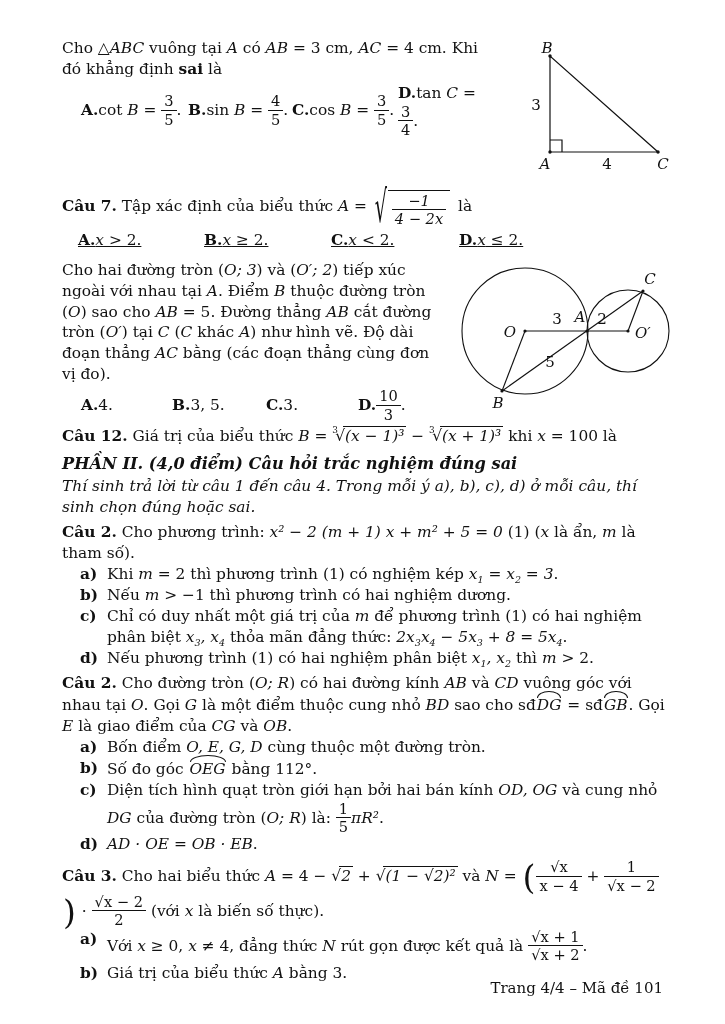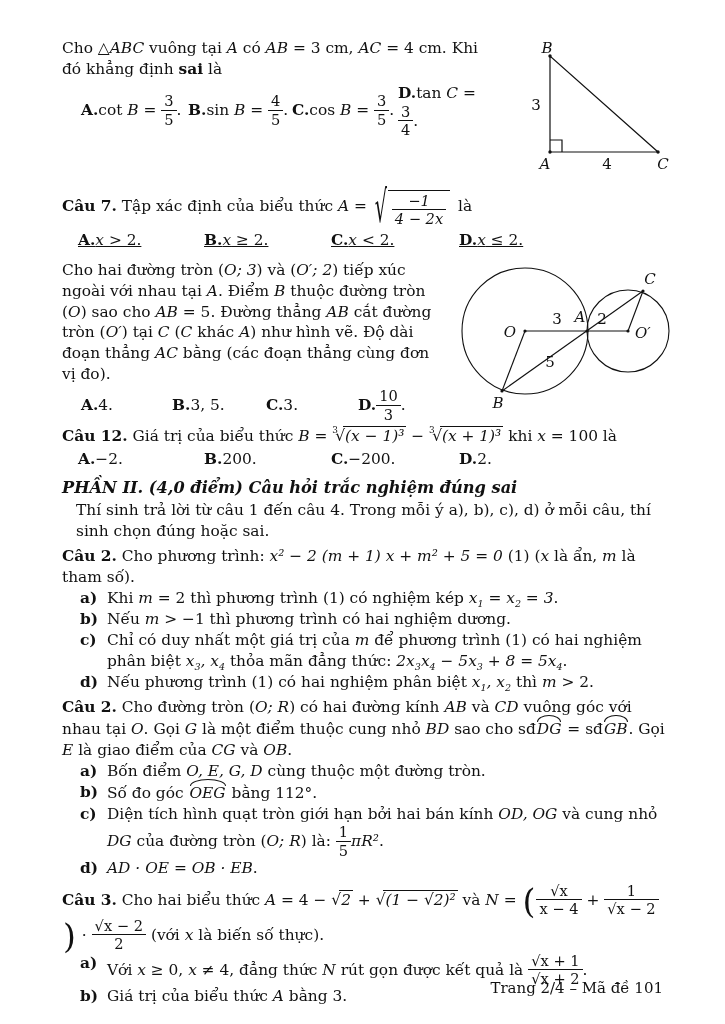--- a/index.html
+++ b/index.html
@@ -46,21 +46,21 @@
   
   .fig-tri{float:right;width:170px;height:132px;margin:4px -8px 2px 10px;}
   .fig-circ{float:right;width:232px;height:158px;margin:0 -16px 2px 6px;}
   svg text{font-family:"DejaVu Serif","Liberation Serif",serif;font-size:15px;font-style:italic;fill:#111;}
   svg text.n{font-style:normal;}
   
   .q10{margin-top:12px;}
   .q11{margin-top:9px;}
   .q12{margin-top:2px;}
   .p2h{margin-top:7px;font-weight:700;font-size:16.2px;font-style:italic;}
-  .note{margin-top:1px;margin-left:14px;}
+  .note{font-style:italic;margin-top:1px;}
   .c-intro{margin-top:4px;}
   .item{display:flex;padding-left:18px;}
   .item .lab{font-weight:700;flex:none;width:27px;}
   .item .txt{flex:1;}
   .footer{position:absolute;right:62px;bottom:26px;font-size:15px;}
 </style>
 </head>
 <body>
 
 <div class="page">
@@ -131,26 +131,20 @@
     <div class="answers a11">
       <span class="opt"><span class="b">A.</span><span class="t">4.</span></span>
       <span class="opt"><span class="b">B.</span><span class="t">3, 5.</span></span>
       <span class="opt"><span class="b">C.</span><span class="t">3.</span></span>
       <span class="opt"><span class="b">D.</span><span class="frac"><span class="num">10</span><span class="den">3</span></span><span class="t">.</span></span>
     </div>
   </section>
 
   <section class="q q12">
     <div class="qbody"><span class="b">Câu 12.</span><span class="t"> Giá trị của biểu thức </span><span class="m">B</span><span class="t"> = </span><span class="sqrt"><span class="idx">3</span><span class="rad">√</span><span class="bar">(x − 1)³</span></span><span class="t"> − </span><span class="sqrt"><span class="idx">3</span><span class="rad">√</span><span class="bar">(x + 1)³</span></span><span class="t"> khi </span><span class="m">x</span><span class="t"> = 100 là</span></div>
-    <div class="answers a12">
-      <span class="opt"><span class="b">A.</span><span class="t">−2.</span></span>
-      <span class="opt"><span class="b">B.</span><span class="t">200.</span></span>
-      <span class="opt"><span class="b">C.</span><span class="t">−200.</span></span>
-      <span class="opt"><span class="b">D.</span><span class="t">2.</span></span>
-    </div>
   </section>
 
   <div class="p2h">PHẦN II. (4,0 điểm) Câu hỏi trắc nghiệm đúng sai</div>
   <div class="note">Thí sinh trả lời từ câu 1 đến câu 4. Trong mỗi ý a), b), c), d) ở mỗi câu, thí sinh chọn đúng hoặc sai.</div>
 
   <section class="q c1">
     <div class="c-intro"><span class="b">Câu 2.</span><span class="t"> Cho phương trình: </span><span class="m">x² − 2 (m + 1) x + m² + 5 = 0</span><span class="t"> (1) (</span><span class="m">x</span><span class="t"> là ẩn, </span><span class="m">m</span><span class="t"> là tham số).</span></div>
     <div class="item">
       <span class="lab">a)</span>
       <span class="txt"><span class="t">Khi </span><span class="m">m</span><span class="t"> = 2 thì phương trình (1) có nghiệm kép </span><span class="m">x</span><sub class="subn">1</sub><span class="m"> = x</span><sub class="subn">2</sub><span class="m"> = 3</span><span class="t">.</span></span>
@@ -195,14 +189,14 @@
       <span class="lab">a)</span>
       <span class="txt"><span class="t">Với </span><span class="m">x</span><span class="t"> ≥ 0, </span><span class="m">x</span><span class="t"> ≠ 4, đẳng thức </span><span class="m">N</span><span class="t"> rút gọn được kết quả là </span><span class="frac"><span class="num">√x + 1</span><span class="den">√x + 2</span></span><span class="t">.</span></span>
     </div>
     <div class="item">
       <span class="lab">b)</span>
       <span class="txt"><span class="t">Giá trị của biểu thức </span><span class="m">A</span><span class="t"> bằng 3.</span></span>
     </div>
 
   </section>
 
-  <div class="footer">Trang 2/4 – Mã đề 101</div>
+  <div class="footer">Trang 4/4 – Mã đề 101</div>
 </div>
 
 </body></html>

